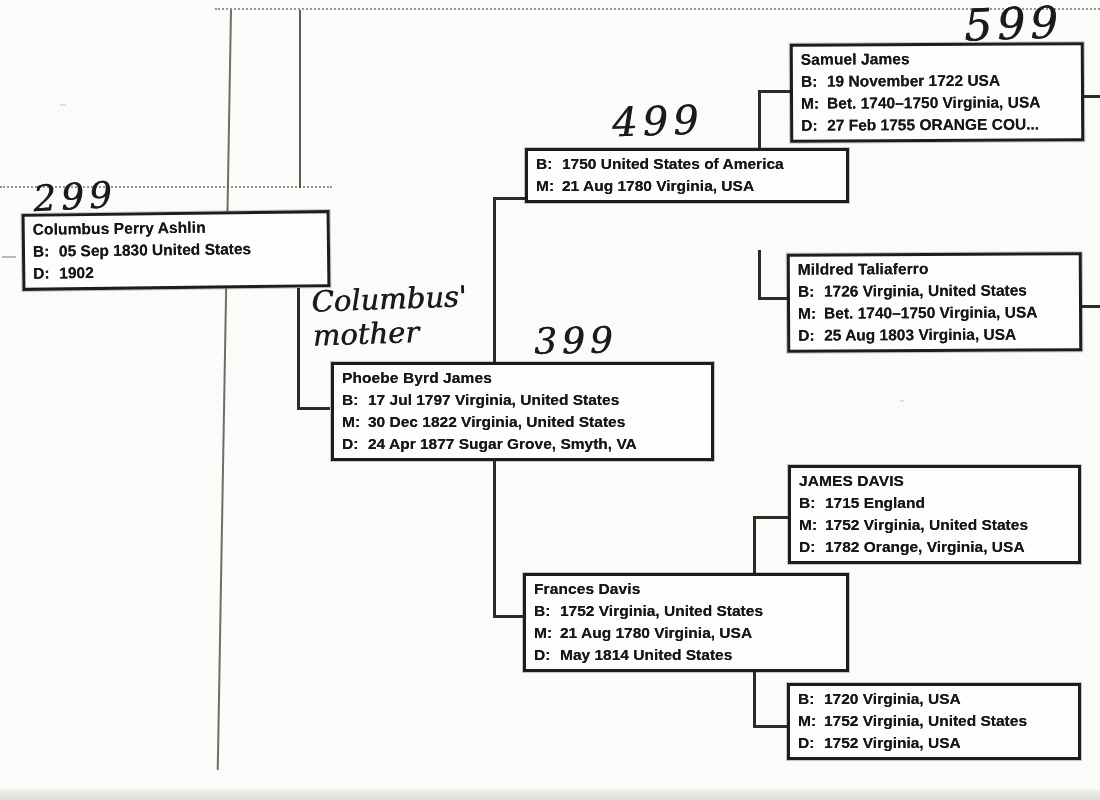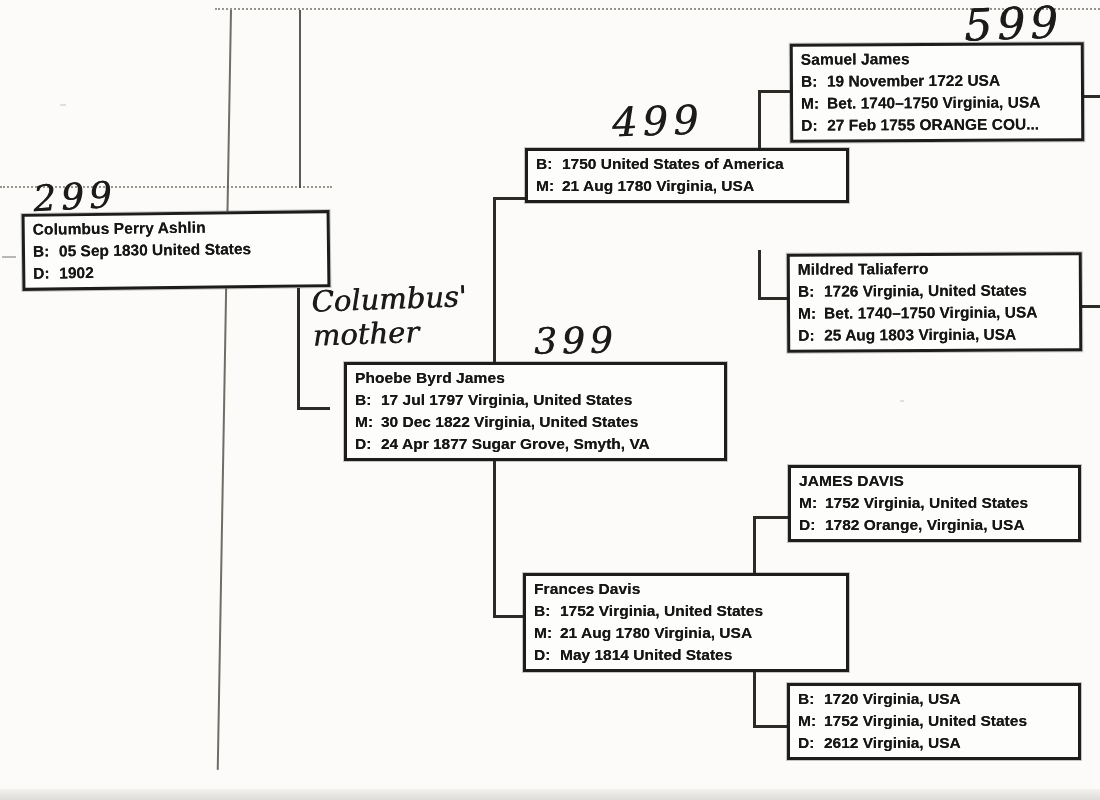--- a/index.html
+++ b/index.html
@@ -79,21 +79,21 @@
 
   <div class="lh" style="left:1078px;top:95px;width:22px;"></div>
   <div class="lh" style="left:1076px;top:305px;width:24px;"></div>
 
   <div class="pbox" style="left:22px;top:212px;width:286px;transform:rotate(-0.7deg);">
     <div class="pname">Columbus Perry Ashlin</div>
     <div class="prow"><span class="plabel">B:</span><span>05 Sep 1830 United States</span></div>
     <div class="prow"><span class="plabel">D:</span><span>1902</span></div>
   </div>
 
-  <div class="pbox" style="left:344px;top:362px;width:361px;padding-left:8px;">
+  <div class="pbox" style="left:331px;top:362px;width:361px;padding-left:8px;">
     <div class="pname">Phoebe Byrd James</div>
     <div class="prow"><span class="plabel">B:</span><span>17 Jul 1797 Virginia, United States</span></div>
     <div class="prow"><span class="plabel">M:</span><span>30 Dec 1822 Virginia, United States</span></div>
     <div class="prow"><span class="plabel">D:</span><span>24 Apr 1877 Sugar Grove, Smyth, VA</span></div>
   </div>
 
   <div class="pbox" style="left:525px;top:148px;width:302px;">
     <div class="prow"><span class="plabel">B:</span><span>1750 United States of America</span></div>
     <div class="prow"><span class="plabel">M:</span><span>21 Aug 1780 Virginia, USA</span></div>
   </div>
@@ -114,28 +114,29 @@
 
   <div class="pbox" style="left:523px;top:573px;width:304px;">
     <div class="pname">Frances Davis</div>
     <div class="prow"><span class="plabel">B:</span><span>1752 Virginia, United States</span></div>
     <div class="prow"><span class="plabel">M:</span><span>21 Aug 1780 Virginia, USA</span></div>
     <div class="prow"><span class="plabel">D:</span><span>May 1814 United States</span></div>
   </div>
 
   <div class="pbox" style="left:788px;top:465px;width:271px;">
     <div class="pname">JAMES DAVIS</div>
+    <div class="prow"><span class="plabel">B:</span><span>1715 England</span></div>
     <div class="prow"><span class="plabel">M:</span><span>1752 Virginia, United States</span></div>
     <div class="prow"><span class="plabel">D:</span><span>1782 Orange, Virginia, USA</span></div>
   </div>
 
   <div class="pbox" style="left:787px;top:683px;width:272px;">
     <div class="prow"><span class="plabel">B:</span><span>1720 Virginia, USA</span></div>
     <div class="prow"><span class="plabel">M:</span><span>1752 Virginia, United States</span></div>
-    <div class="prow"><span class="plabel">D:</span><span>2612 Virginia, USA</span></div>
+    <div class="prow"><span class="plabel">D:</span><span>1752 Virginia, USA</span></div>
   </div>
 
   <div class="hand hnum" style="left:33px;top:176px;font-size:36px;transform:rotate(-3deg);">299</div>
   <div class="hand hnum" style="left:534px;top:320px;font-size:36px;transform:rotate(-1deg);">399</div>
   <div class="hand hnum" style="left:612px;top:98px;font-size:40px;transform:rotate(-2deg);">499</div>
   <div class="hand hnum" style="left:964px;top:-2px;font-size:44px;transform:rotate(-2deg);">599</div>
 
   <div class="hand" style="left:312px;top:282px;font-size:29px;transform:rotate(-2deg);">
     <div>Columbus'</div>
     <div>mother</div>

